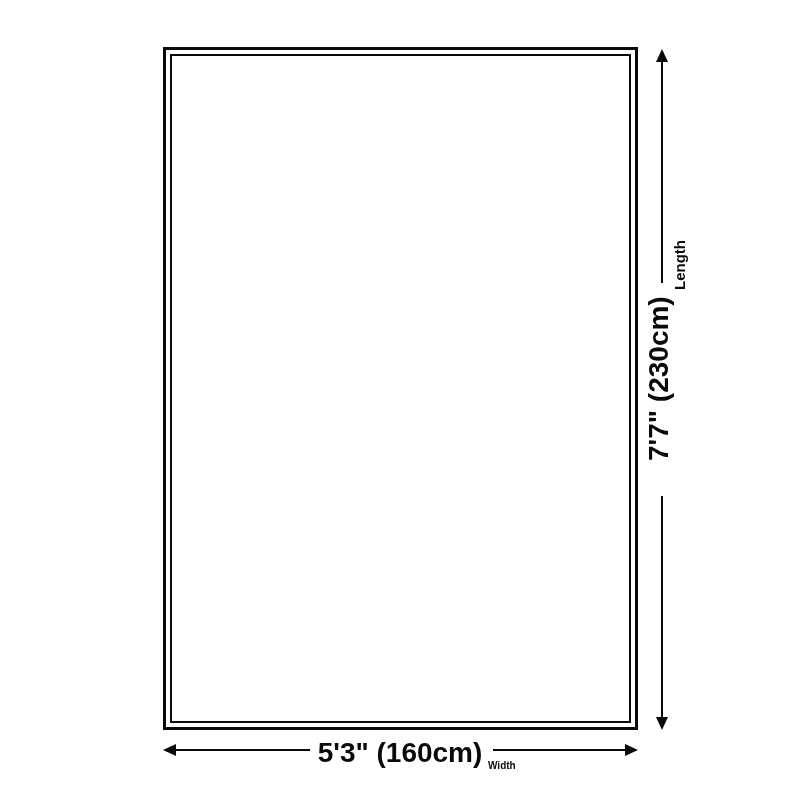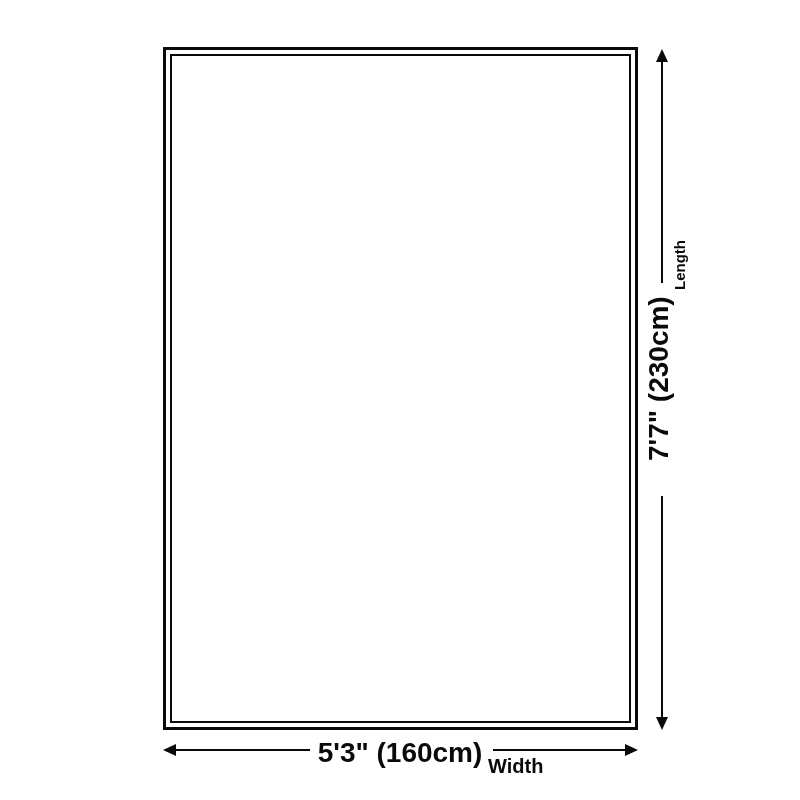--- a/index.html
+++ b/index.html
@@ -63,21 +63,21 @@
   }
 
   
   .lbl { position: absolute; font-weight: bold; white-space: nowrap; color: #0a0a0a; }
 
   .vtext { transform-origin: 0 0; transform: rotate(-90deg); }
   .vbig   { left: 643px; top: 461px; font-size: 28px; line-height: 32px; }
   .vsmall { left: 671px; top: 290px; font-size: 15px; line-height: 18px; }
 
   .hbig   { left: 400px; top: 737px; transform: translateX(-50%); font-size: 28px; line-height: 32px; }
-  .hsmall { left: 488px; top: 757px; font-size: 20px; line-height: 18px; }
+  .hsmall { left: 488px; top: 757px; font-size: 10px; line-height: 18px; }
 </style>
 </head>
 <body>
 
 <div class="canvas">
 
   <div class="rug">
     <div class="rug-inner"></div>
   </div>
 

